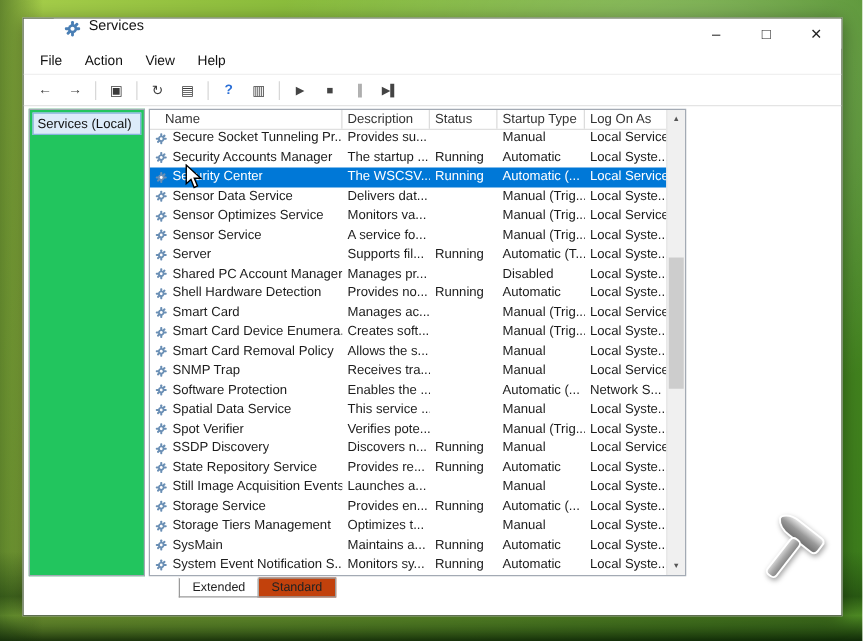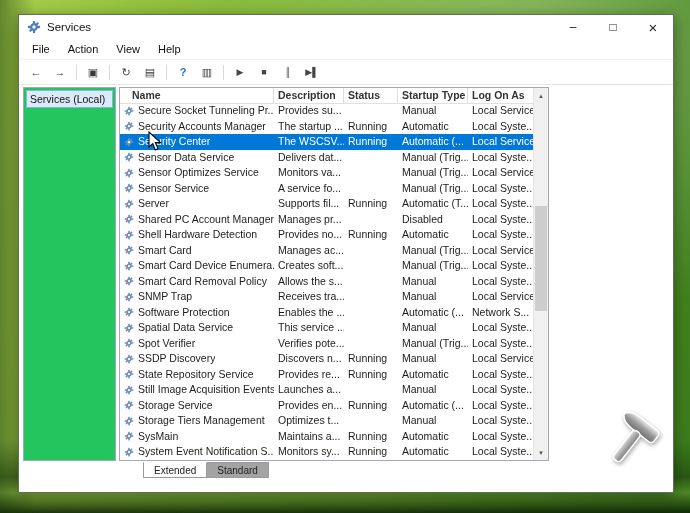--- a/index.html
+++ b/index.html
@@ -11,21 +11,21 @@
     background:
       linear-gradient(90deg, rgba(15,45,10,.45) 0%, rgba(15,45,10,0) 5%),
       linear-gradient(180deg, rgba(0,0,0,0) 86%, rgba(25,60,12,.55) 93%, rgba(110,160,50,.35) 96%, rgba(8,28,4,.85) 100%),
       radial-gradient(ellipse at 78% 12%, rgba(255,255,255,.28), rgba(255,255,255,0) 42%),
       linear-gradient(102deg, #a8cf4b 0%, #93c140 20%, #7eb637 42%, #66a52d 63%, #4e9023 82%, #3a7a1b 100%);
   }
 
   
   .window{position:absolute;left:18px;top:14px;width:654px;height:477px;background:#fff;
           border:1px solid #5f6f52;box-shadow:0 3px 14px rgba(0,0,0,.4);}
-  .titlebar{height:24px;display:flex;align-items:center;background:#fff;}
+  .titlebar{height:24px;display:flex;background:#fff;margin-left:24px;}
   .app-icon{width:15px;height:15px;margin:0 5px 0 8px;flex:0 0 auto;display:flex;align-items:center;}
   .title-text{font-size:11.5px;color:#111;flex:1 1 auto;}
   .win-controls{display:flex;height:24px;}
   .wbtn{width:40px;height:24px;display:flex;align-items:center;justify-content:center;
         font-size:12px;color:#222;cursor:default;}
   .wbtn.close{font-size:15px;}
 
   
   .menubar{height:20px;display:flex;align-items:flex-end;padding-left:4px;
            border-bottom:1px solid #f0f0f0;font-size:11px;color:#111;}
@@ -46,21 +46,21 @@
              border:1px solid #a3aab4;background:#22c55e;box-sizing:border-box;}
   .tree-root{margin:2px;height:16px;line-height:16px;font-size:10.5px;color:#111;
              background:#dcebf9;border:1px solid #86b3dd;padding:0 3px;white-space:nowrap;overflow:hidden;}
 
   .list-pane{position:absolute;left:100px;top:72px;width:430px;height:374px;
              border:1px solid #a3aab4;background:#fff;box-sizing:border-box;}
 
   
   .list-header{display:flex;height:15px;border-bottom:1px solid #e0e0e0;font-size:10.5px;color:#333;}
   .hc{box-sizing:border-box;border-right:1px solid #dcdcdc;padding:1px 16px 0 4px;
-      white-space:nowrap;overflow:hidden;font-weight:bold;}
+      white-space:nowrap;overflow:hidden;}
   .hc.name{width:154px;padding-left:12px;}
   .hc.desc{width:70px;}
   .hc.status{width:54px;}
   .hc.startup{width:70px;}
   .hc.logon{width:65px;border-right:none;}
 
   
   .rows{position:absolute;left:0;top:15px;width:415px;bottom:0;overflow:hidden;}
   .row{display:flex;height:15.5px;line-height:15.5px;font-size:10.5px;color:#1c1c1c;white-space:nowrap;}
   .row .c{box-sizing:border-box;overflow:hidden;white-space:nowrap;}
@@ -77,21 +77,21 @@
   .vscroll{position:absolute;top:0;right:0;bottom:0;width:15px;background:#f0f0f0;
            border-left:1px solid #e5e5e5;box-sizing:border-box;}
   .sb-btn{position:absolute;left:0;right:0;height:15px;display:flex;align-items:center;justify-content:center;
           font-size:6px;color:#555;}
   .sb-up{top:0;}
   .sb-down{bottom:0;}
   .sb-thumb{position:absolute;left:1px;right:1px;top:118px;height:105px;background:#cdcdcd;}
 
   
   .tabbar{position:absolute;left:112px;top:447px;height:16px;display:flex;font-size:10px;color:#222;margin-left:12px;}
-  .tab{padding:1px 10px 0;border:1px solid #9a9a9a;background:#a3a3a3;margin-right:-1px;
+  .tab{padding:1px 10px 0;border:1px solid #9a9a9a;background:#c2410c;margin-right:-1px;
        display:flex;align-items:center;}
   .tab.active{background:#fff;border-top-color:#fff;position:relative;z-index:2;}
 
   
   .cursor{position:absolute;left:148px;top:131px;z-index:50;pointer-events:none;}
   .hammer{position:absolute;left:597px;top:410px;z-index:40;
           filter:drop-shadow(1px 2px 2px rgba(0,0,0,.35));}
 </style>
 </head>
 <body>

